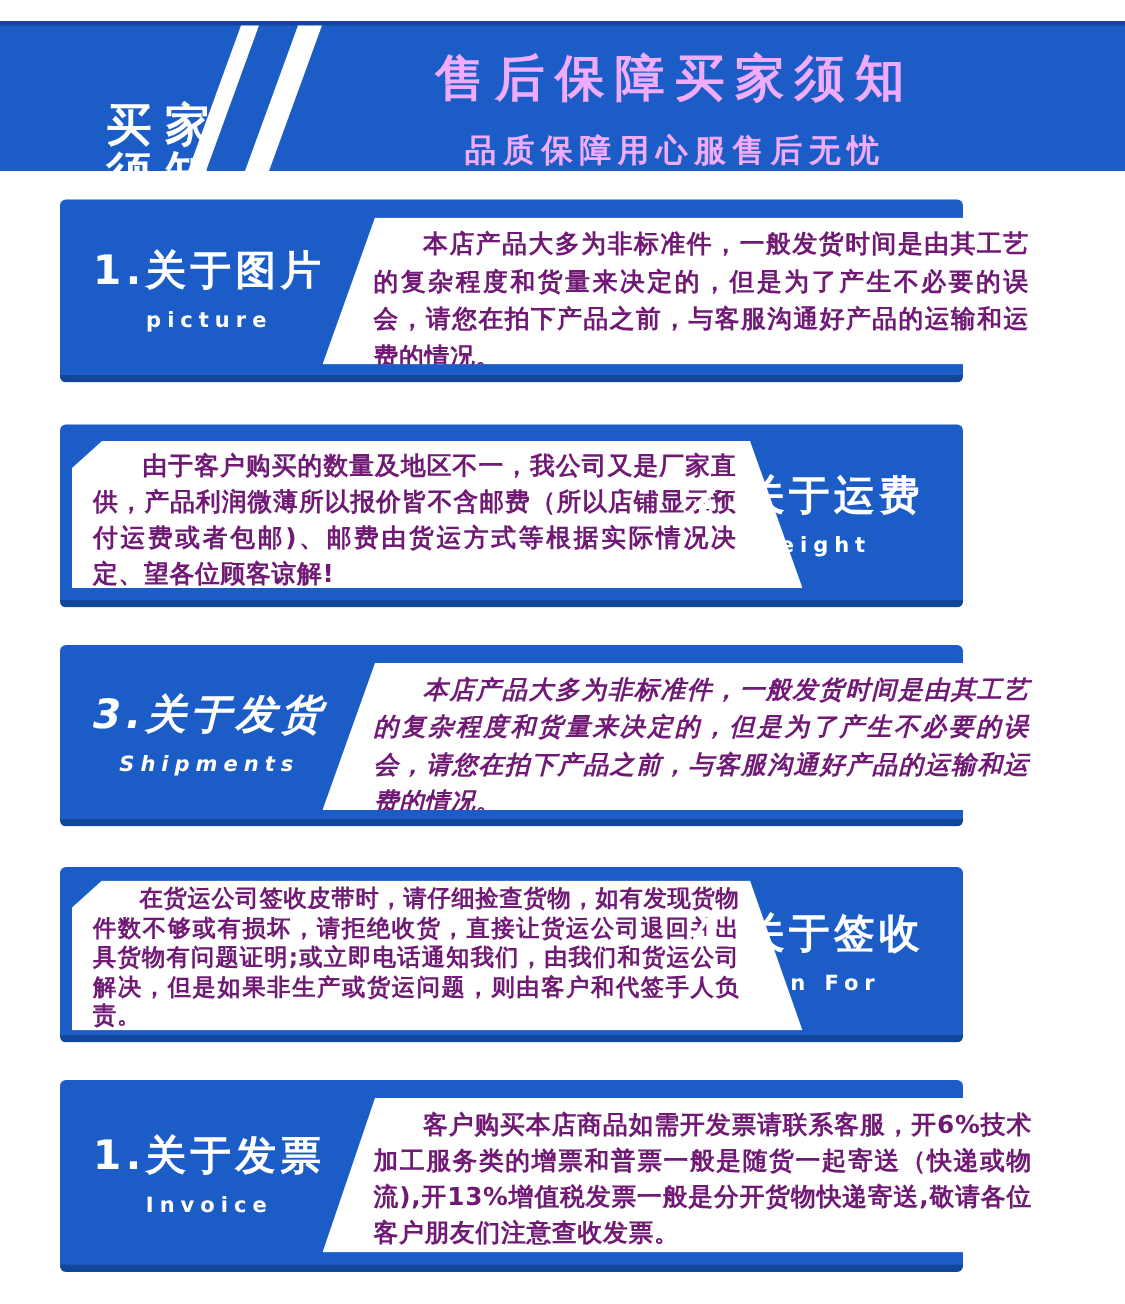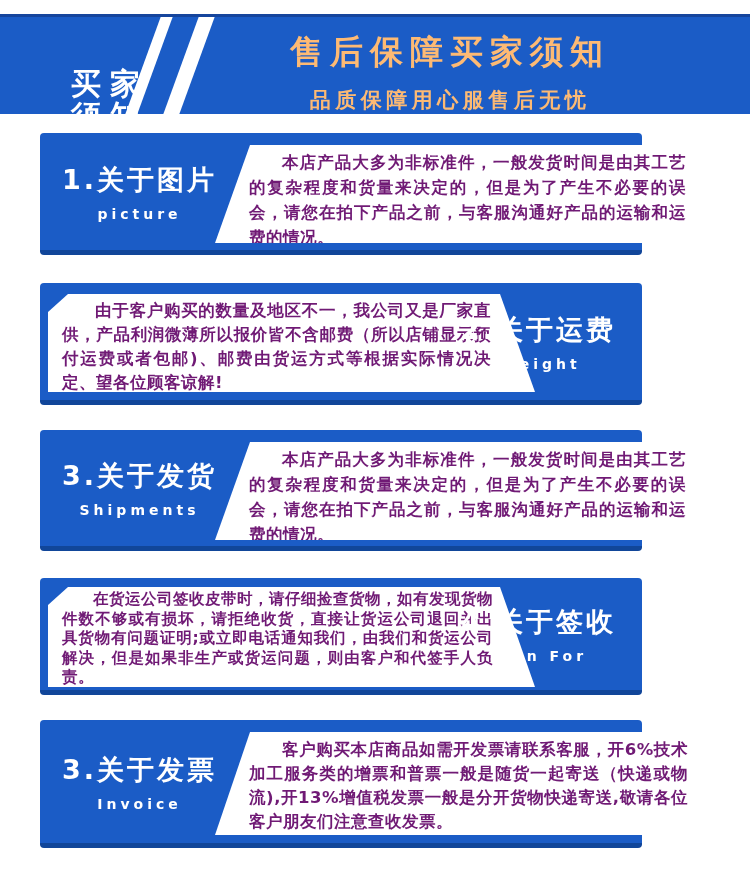--- a/index.html
+++ b/index.html
@@ -9,30 +9,30 @@
 
   
   .banner{position:absolute;left:0;top:14px;width:750px;height:100px;
           background:#1b5cc6;border-top:3px solid #16459c;}
   .badge{position:absolute;left:55px;top:12px;width:110px;text-align:center;
          color:#fff;font-weight:700;font-size:30px;line-height:32px;letter-spacing:9px;margin-top:39px;}
   .badge div{white-space:nowrap;}
   .slash{position:absolute;top:0;height:97px;background:#ffffff;transform:skewX(-20deg);}
   .slash1{left:143px;width:12px;}
   .slash2{left:181px;width:16px;}
-  .title-wrap{position:absolute;left:260px;top:13px;width:380px;text-align:center;color:#fdba74;}
+  .title-wrap{position:absolute;left:260px;top:13px;width:380px;text-align:center;color:#f0abfc;}
   .main-title{font-size:33px;font-weight:700;letter-spacing:7px;white-space:nowrap;}
   .sub-title{font-size:21px;font-weight:700;letter-spacing:4.5px;margin-top:11px;white-space:nowrap;}
 
   
   .section{position:absolute;left:40px;width:602px;background:#1b5cc6;
            border-bottom:5px solid #114699;border-radius:4px;}
   #s1{top:133px;height:122px;}
   #s2{top:283px;height:122px;padding-left:16px;}
-  #s3{top:430px;height:121px;}
+  #s3{top:430px;height:121px;font-style:italic;}
   #s4{top:578px;height:117px;padding-left:45px;}
   #s5{top:720px;height:128px;}
 
   .panel{position:absolute;background:#ffffff;}
   .panel-right{left:175px;width:487px;top:12px;height:98px;
     clip-path:polygon(35px 0, calc(100% - 20px) 0, 100% 18px, 100% 100%, 0 100%);}
   .panel-left{left:8px;width:487px;top:11px;height:98px;
     clip-path:polygon(20px 0, calc(100% - 35px) 0, 100% 100%, 0 100%, 0 18px);}
   #s4 .panel-left{top:9px;height:100px;}
   #s5 .panel-right{top:12px;height:103px;}
@@ -102,21 +102,21 @@
       <div class="panel-text">在货运公司签收皮带时，请仔细捡查货物，如有发现货物件数不够或有损坏，请拒绝收货，直接让货运公司退回并出具货物有问题证明;或立即电话通知我们，由我们和货运公司解决，但是如果非生产或货运问题，则由客户和代签手人负责。</div>
     </div>
     <div class="label label-right">
       <div class="label-zh">4.关于签收</div>
       <div class="label-en">Sign For</div>
     </div>
   </div>
 
   <div class="section" id="s5">
     <div class="label label-left">
-      <div class="label-zh">3.关于发票</div>
+      <div class="label-zh">1.关于发票</div>
       <div class="label-en">Invoice</div>
     </div>
     <div class="panel panel-right">
       <div class="panel-text">客户购买本店商品如需开发票请联系客服，开6%技术加工服务类的增票和普票一般是随货一起寄送（快递或物流),开13%增值税发票一般是分开货物快递寄送,敬请各位客户朋友们注意查收发票。</div>
     </div>
   </div>
 
 </div>
 
 </body></html>

